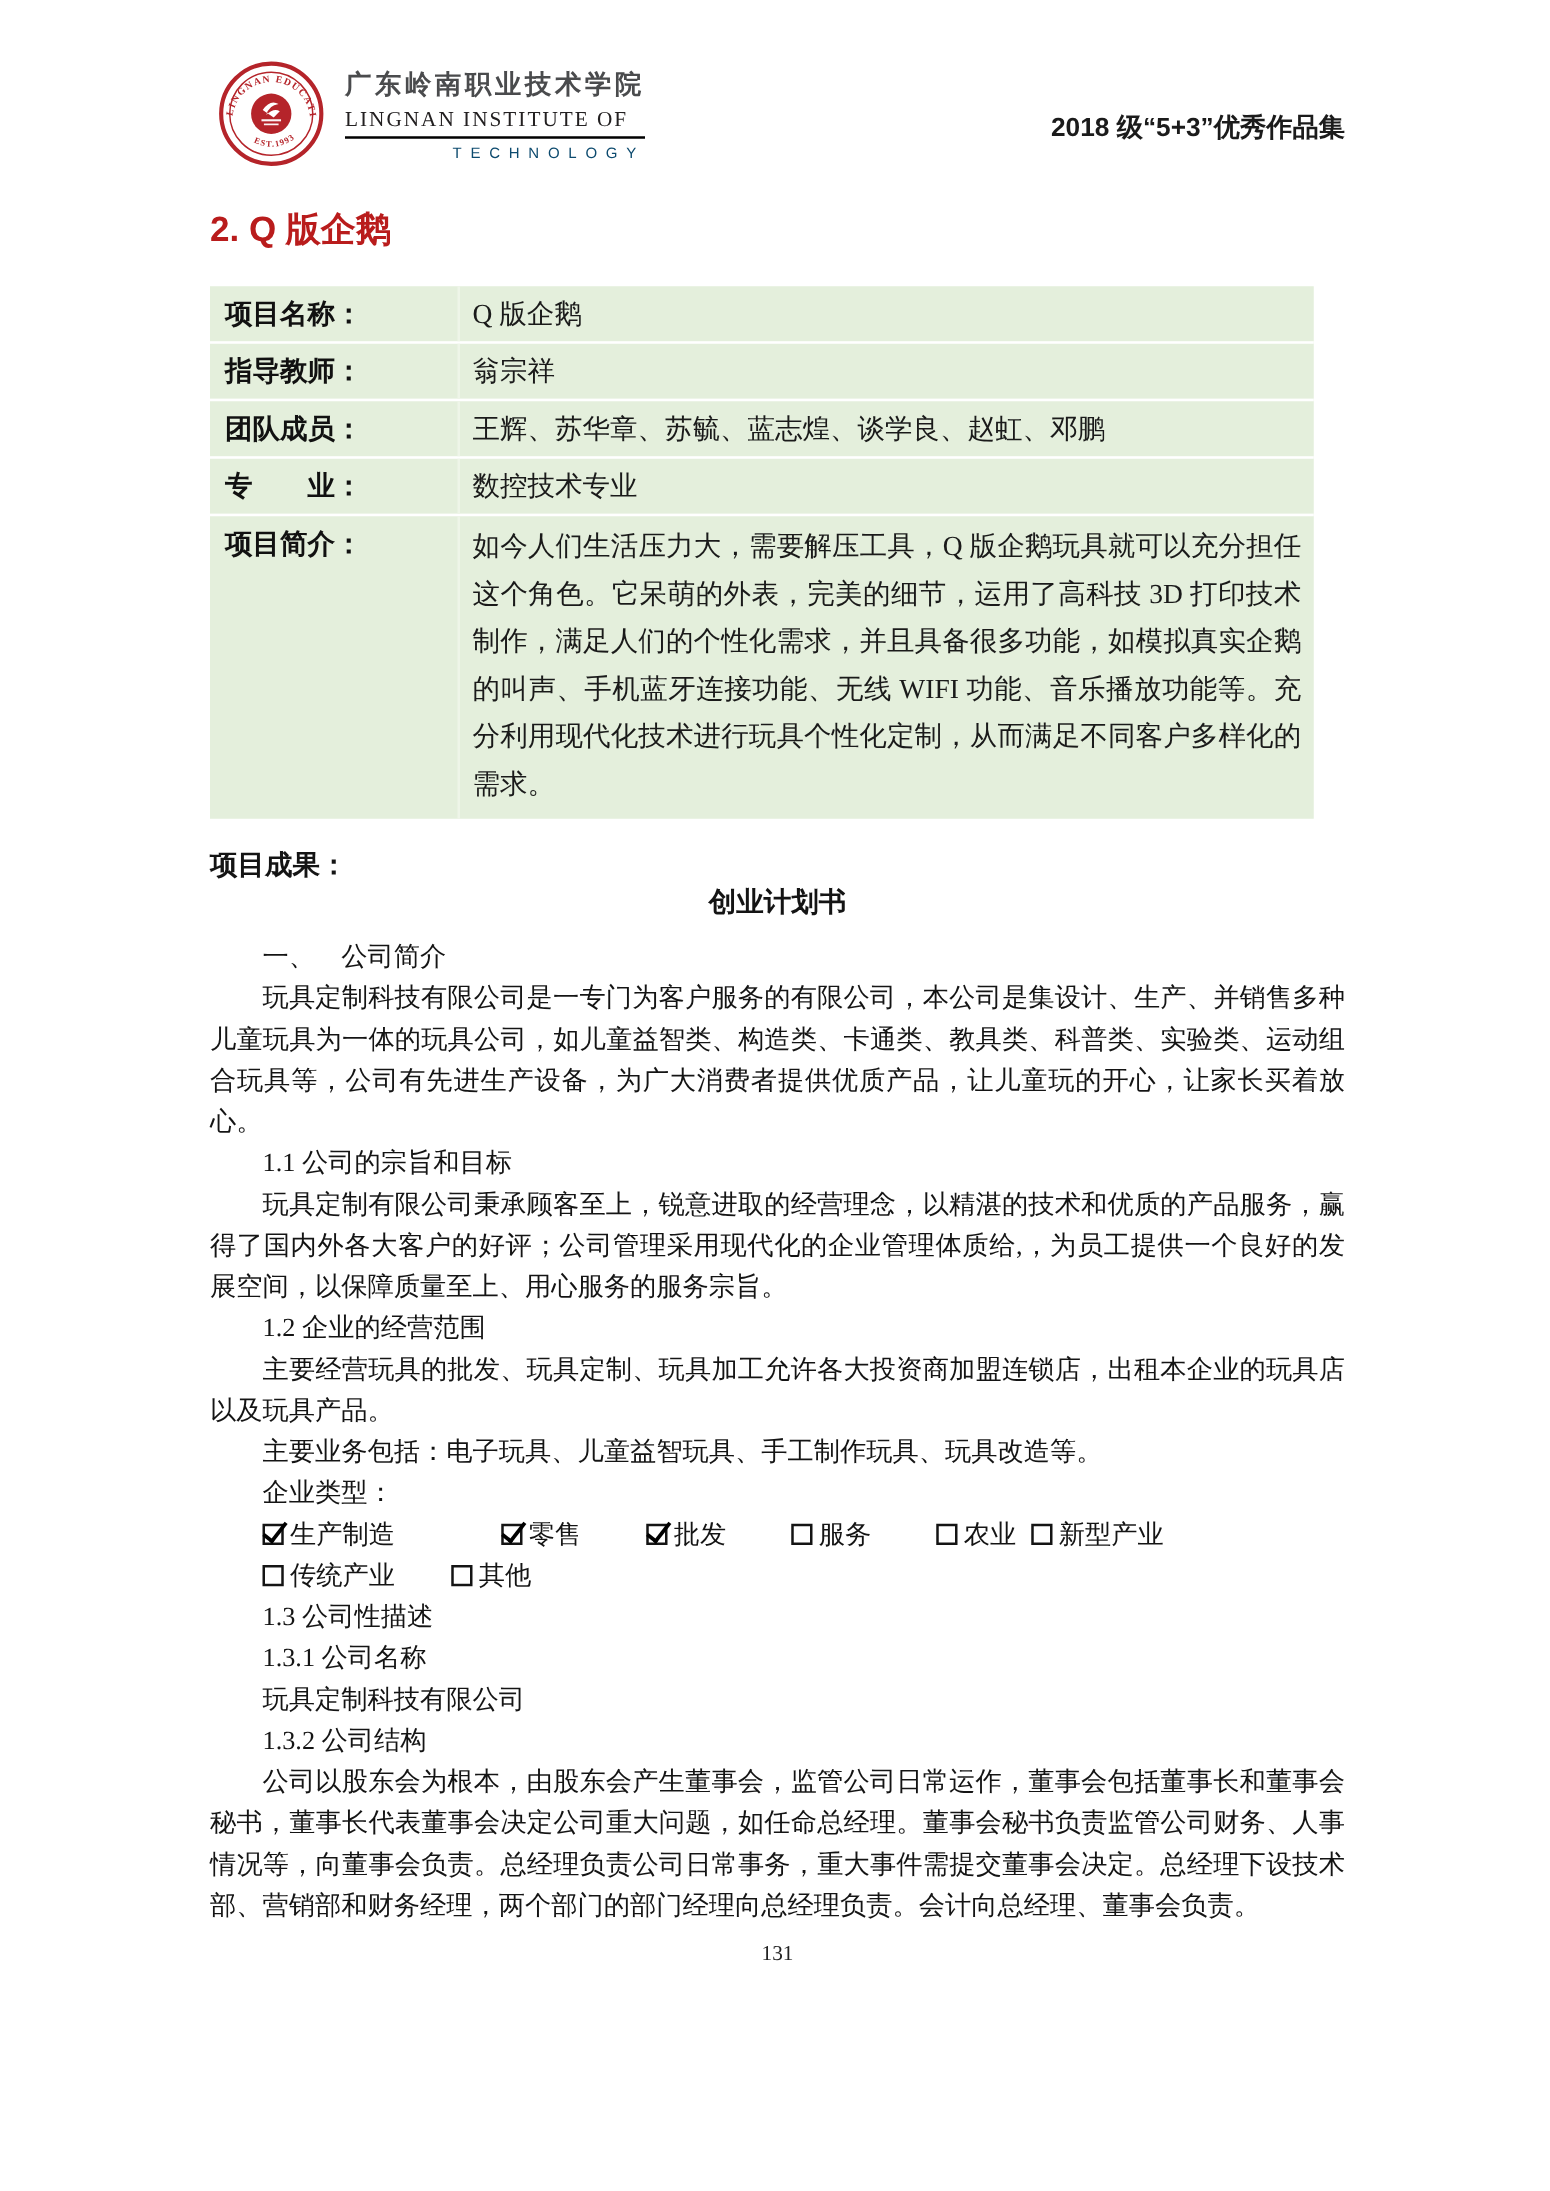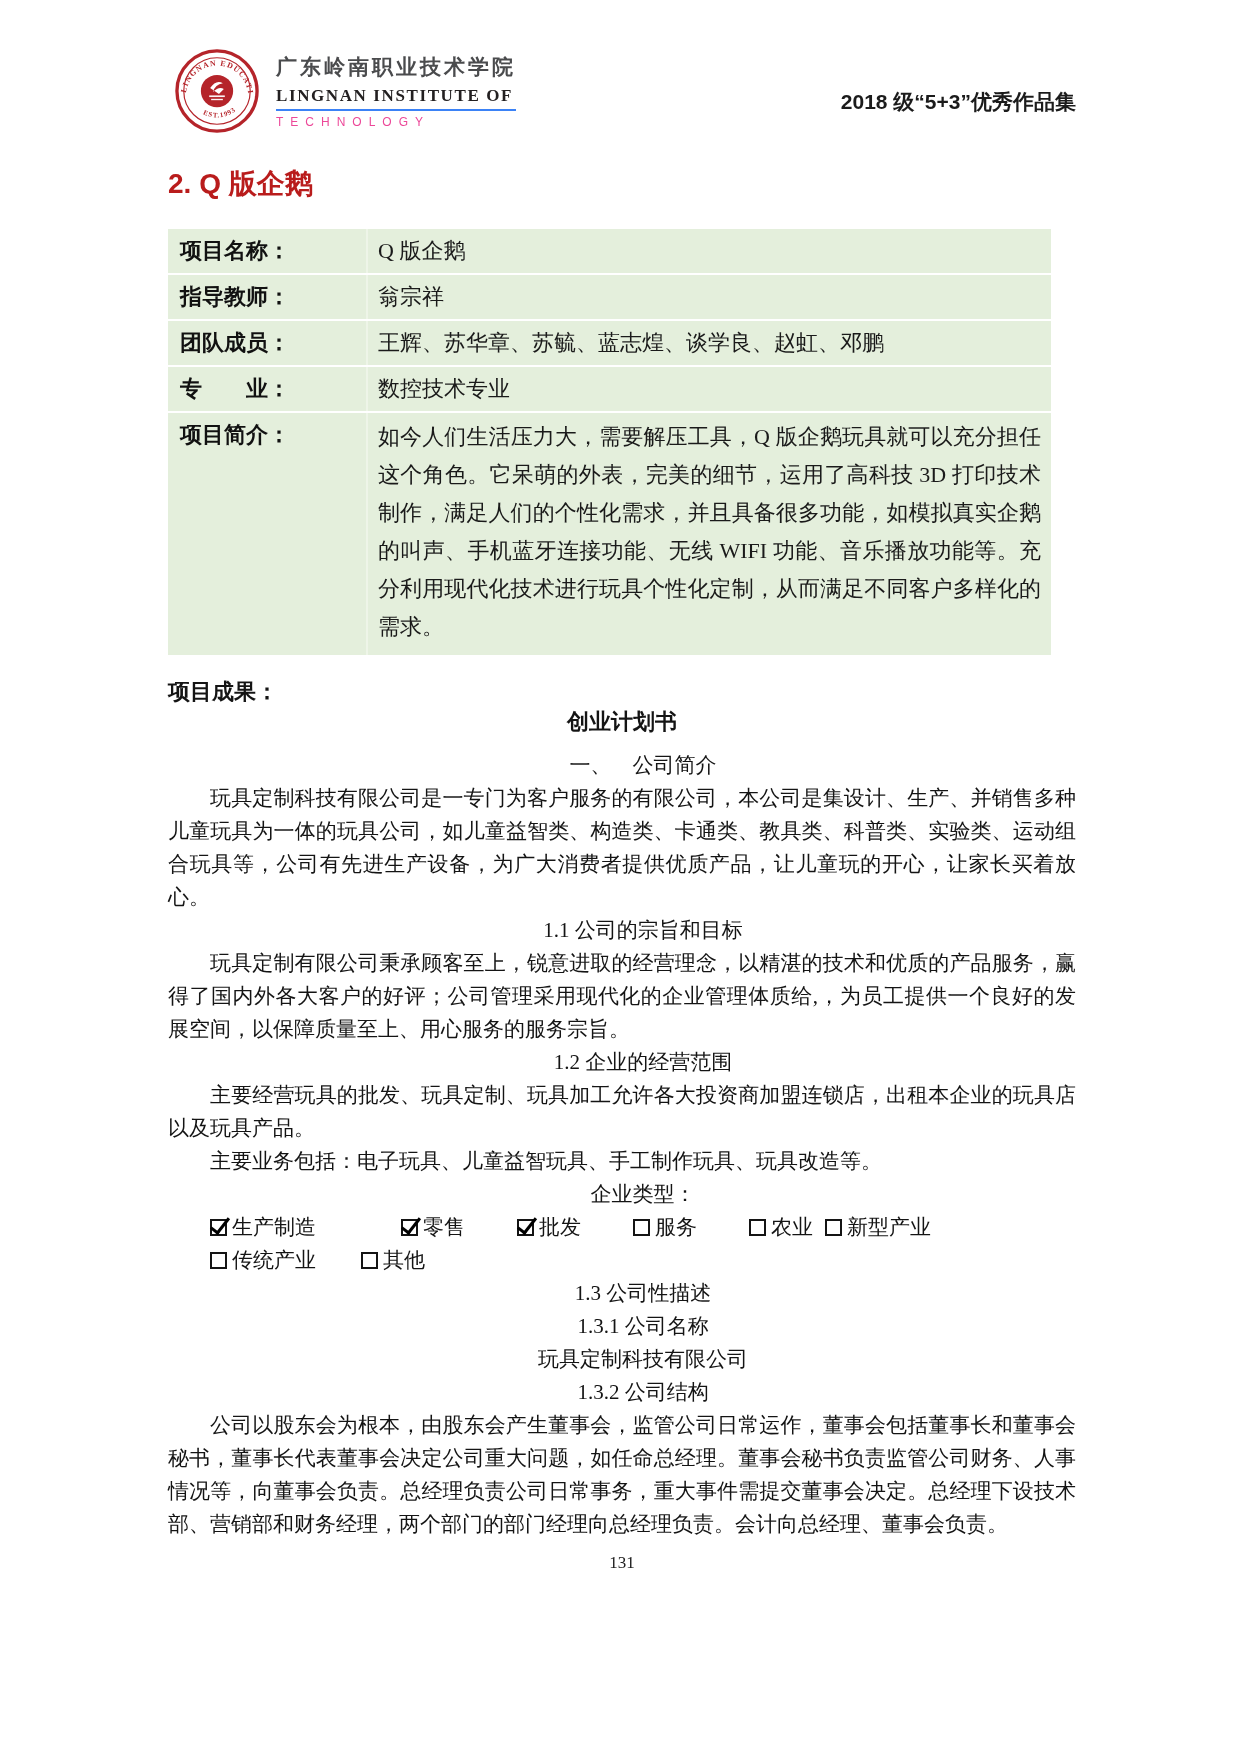--- a/index.html
+++ b/index.html
@@ -15,26 +15,26 @@
   .seal { flex:0 0 auto; }
   .ring-text { font-family:"Liberation Serif",serif; font-size:8px; font-weight:bold; fill:#b5242a; letter-spacing:1.2px; }
   .ring-text.small { font-size:7px; letter-spacing:1px; }
   .school-names { display:flex; flex-direction:column; }
   .school-cn {
     font-family:"Liberation Sans","DejaVu Sans",sans-serif;
     font-size:21px; font-weight:600; color:#4a4b4d; letter-spacing:3px;
   }
   .school-en1 {
     font-family:"Liberation Serif","DejaVu Serif",serif;
-    font-size:17px; font-weight:bold; color:#232021; letter-spacing:1.6px;
-    border-bottom:2px solid #3b82f6; padding:3px 0 3px 0; margin-top:2px;
+    font-size:17px; font-weight:normal; color:#232021; letter-spacing:1.6px;
+    border-bottom:2px solid #000000; padding:3px 0 3px 0; margin-top:2px;
   }
   .school-en2 {
     font-family:"Liberation Sans","DejaVu Sans",sans-serif;
-    font-size:12px; color:#ec4899; letter-spacing:7px; margin-top:4px; text-align:left;
+    font-size:12px; color:#0c4a6e; letter-spacing:7px; margin-top:4px; text-align:right;
   }
   .collection-title {
     font-family:"Liberation Sans","DejaVu Sans",sans-serif;
     font-size:21px; font-weight:bold; color:#1b1b1b; margin-top:22px;
   }
   
   .doc-title {
     font-family:"Liberation Sans","DejaVu Sans",sans-serif;
     font-size:28px; font-weight:bold; color:#b91c1c; margin:28px 0 0 0;
   }
@@ -60,21 +60,21 @@
     font-size:22px; font-weight:bold;
   }
   .plan-title {
     margin-top:0; text-align:center;
     font-family:"Liberation Sans","DejaVu Sans",sans-serif;
     font-size:22px; font-weight:bold;
   }
   .body-text { margin-top:12px; font-size:21px; line-height:33px; }
   .body-text p { margin:0; }
   .para { text-align:justify; text-indent:2em; }
-  .line { text-indent:2em; white-space:nowrap;text-align:center; }
+  .line { text-indent:2em; white-space:nowrap; }
   
   .cb-row { display:flex; align-items:center; height:33px; margin-left:42px; }
   .cb-item { display:inline-flex; align-items:center; gap:5px; box-sizing:border-box; }
   .cb-item.w-first { width:151px; }
   .cb-item.w-mid   { width:116px;padding-left:40px; }
   .cb-box {
     width:17px; height:17px; box-sizing:border-box;
     border:2px solid #141414; position:relative; flex:0 0 17px; background:#fff;
   }
   .cb-item.checked .cb-box::after {

